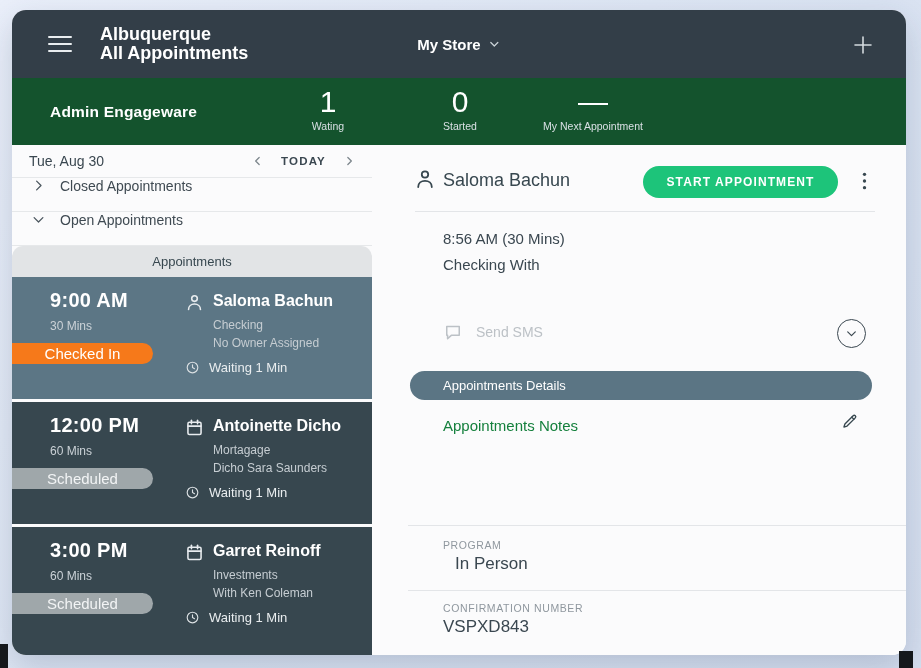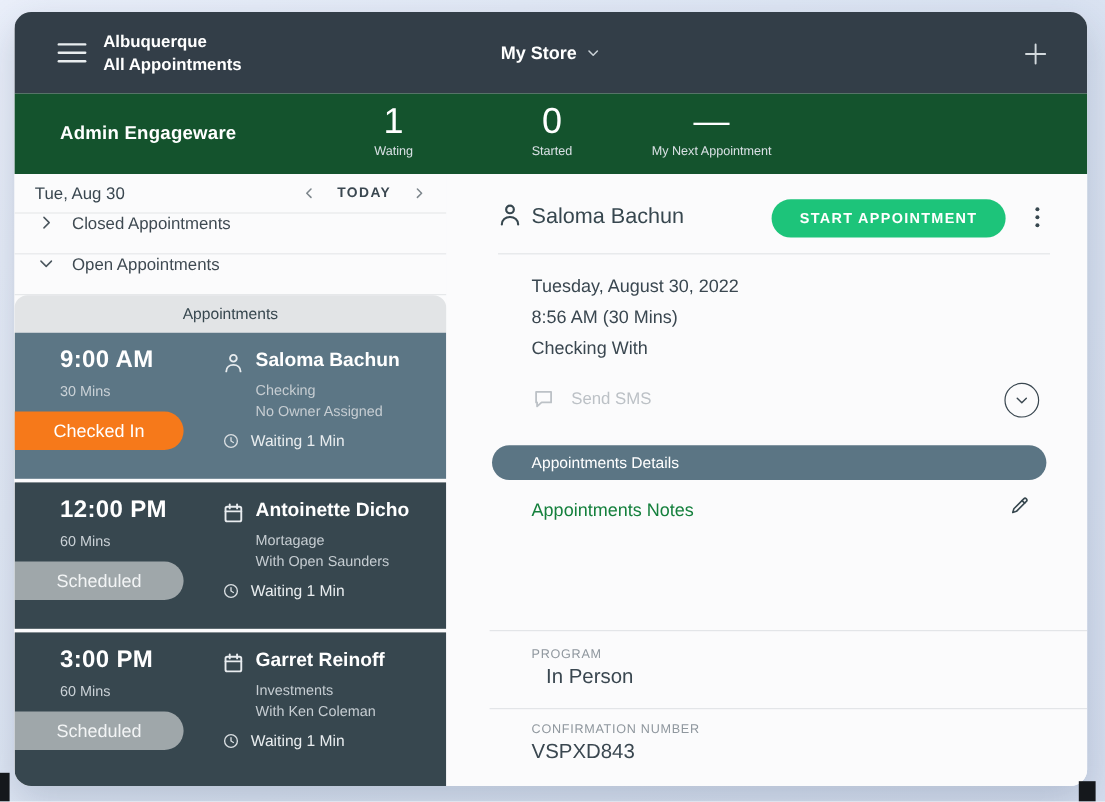--- a/index.html
+++ b/index.html
@@ -12,21 +12,21 @@
   .window {
     position:absolute; left:12px; top:10px; width:894px; height:645px;
     border-radius:14px; overflow:hidden; background:#FBFBFC;
     box-shadow:0 12px 32px rgba(40,60,90,.20);
     display:flex; flex-direction:column;
   }
   
   .appbar { flex:0 0 68px; background:#333E48; position:relative; display:flex; align-items:center; }
   .burger { margin-left:36px; width:24px; display:flex; flex-direction:column; gap:5px; cursor:pointer; }
   .burger span { display:block; height:2px; width:24px; background:#E9EDEF; border-radius:1px; }
-  .appbar-title { margin-left:14px; color:#FFFFFF; font-size:14px; font-weight:700; line-height:19px; }
+  .appbar-title { margin-left:28px; color:#FFFFFF; font-size:18px; font-weight:700; line-height:19px; }
   .store { position:absolute; left:50%; transform:translateX(-50%); display:flex; align-items:center; gap:8px; color:#FFFFFF; font-size:15px; font-weight:700; cursor:pointer; }
   .add-btn { position:absolute; right:30px; top:22px; width:26px; height:26px; display:flex; align-items:center; justify-content:center; cursor:pointer; background:none; border:none; }
   
   .statusbar { flex:0 0 67px; background:#14532d; position:relative; color:#fff; }
   .admin { position:absolute; left:38px; top:25px; font-size:15.5px; font-weight:700; letter-spacing:.2px; }
   .stat { position:absolute; top:7px; width:180px; text-align:center; transform:translateX(-50%); cursor:pointer; }
   .stat-value { font-size:30px; font-weight:400; line-height:34px; color:#FFFFFF; }
   .stat-label { font-size:10.5px; color:#D9E0E4; margin-top:1px; }
   .stat-1 { left:316px; } .stat-2 { left:448px; } .stat-3 { left:581px; }
   
@@ -38,21 +38,21 @@
   .today { font-size:11.5px; letter-spacing:1.2px; font-weight:700; color:#3A4750; cursor:pointer; }
   .navbtn { background:none; border:none; cursor:pointer; display:flex; align-items:center; }
   .row-sec { flex:0 0 34px; border-bottom:1px solid #E6E8EA; display:flex; align-items:flex-start; gap:14px; padding-left:19px; font-size:14px; color:#3F4A52; cursor:pointer; }
   .tab { flex:0 0 31px; background:#E2E4E6; border-radius:11px 11px 0 0; display:flex; align-items:center; justify-content:center; font-size:13px; color:#37474F; }
   .cards { flex:1; display:flex; flex-direction:column; gap:3px; overflow:hidden; }
   .card { position:relative; flex:0 0 122px; background:#37474F; cursor:pointer; }
   .card.selected { background:#5C7685; }
   .card:last-child { flex:1 0 122px; }
   .c-time { position:absolute; left:38px; top:12px; font-size:20px; font-weight:700; color:#fff; letter-spacing:.3px; }
   .c-dur  { position:absolute; left:38px; top:42px; font-size:12px; color:#CBD2D7; }
-  .c-badge { position:absolute; left:0; top:66px; height:32px; width:141px; border-radius:0 18px 18px 0; display:flex; align-items:center; justify-content:center; font-size:15px; color:#fff; }
+  .c-badge { position:absolute; left:0; top:66px; height:21px; width:141px; border-radius:0 18px 18px 0; display:flex; align-items:center; justify-content:center; font-size:15px; color:#fff; }
   .badge-checkedin { background:#F6791A; }
   .badge-scheduled { background:rgba(255,255,255,.52); color:#F2F4F5; }
   .c-icon { position:absolute; left:172px; top:15px; }
   .c-name { position:absolute; left:201px; top:15px; font-size:16px; font-weight:700; color:#fff; }
   .c-l1 { position:absolute; left:201px; top:41px; font-size:12px; color:#C6CDD2; }
   .c-l2 { position:absolute; left:201px; top:59px; font-size:12px; color:#C6CDD2; }
   .c-wait { position:absolute; left:173px; top:83px; display:flex; align-items:center; gap:9px; font-size:13px; color:#E9EDEF; }
   
   .rp { flex:1; position:relative; background:#FBFBFC; }
   .rp-person { position:absolute; left:41px; top:22px; }
@@ -207,21 +207,21 @@
           <span class="c-icon">
             <svg width="21" height="21" viewBox="0 0 24 24" fill="none" stroke="#E8ECEF" stroke-width="1.8" stroke-linecap="round" stroke-linejoin="round">
                 <rect x="4.5" y="6" width="15" height="14" rx="1.6"></rect>
                 <line x1="8.5" y1="3.8" x2="8.5" y2="7.6"></line>
                 <line x1="15.5" y1="3.8" x2="15.5" y2="7.6"></line>
                 <line x1="4.5" y1="10.4" x2="19.5" y2="10.4"></line>
               </svg>
           </span>
           <div class="c-name">Antoinette Dicho</div>
           <div class="c-l1">Mortagage</div>
-          <div class="c-l2">With Open Saunders</div>
+          <div class="c-l2">Dicho Sara Saunders</div>
           <div class="c-wait">
             <span>
               <svg width="15" height="15" viewBox="0 0 24 24" fill="none" stroke="#DADFE2" stroke-width="1.8" stroke-linecap="round">
                   <circle cx="12" cy="12" r="8.5"></circle>
                   <path d="M12 7.5V12l3.2 2"></path>
                 </svg>
             </span>
             <span>Waiting 1 Min</span>
           </div>
         </div>
@@ -268,21 +268,20 @@
       <button class="rp-kebab">
         <svg width="5" height="22" viewBox="0 0 6 24" fill="#37474F">
             <circle cx="3" cy="4" r="2"></circle>
             <circle cx="3" cy="12" r="2"></circle>
             <circle cx="3" cy="20" r="2"></circle>
           </svg>
       </button>
       <div class="rp-div1"></div>
 
       <div class="rp-info">
-        <span>Tuesday, August 30, 2022</span>
         <span>8:56 AM (30 Mins)</span>
         <span>Checking With</span>
       </div>
 
       <button class="rp-sms">
         <span>
           <svg width="20" height="20" viewBox="0 0 24 24" fill="none" stroke="#BCC1C6" stroke-width="1.8" stroke-linejoin="round">
               <path d="M4.5 5.5h15v10.5h-9.5L5.5 20v-4H4.5z"></path>
             </svg>
         </span>

